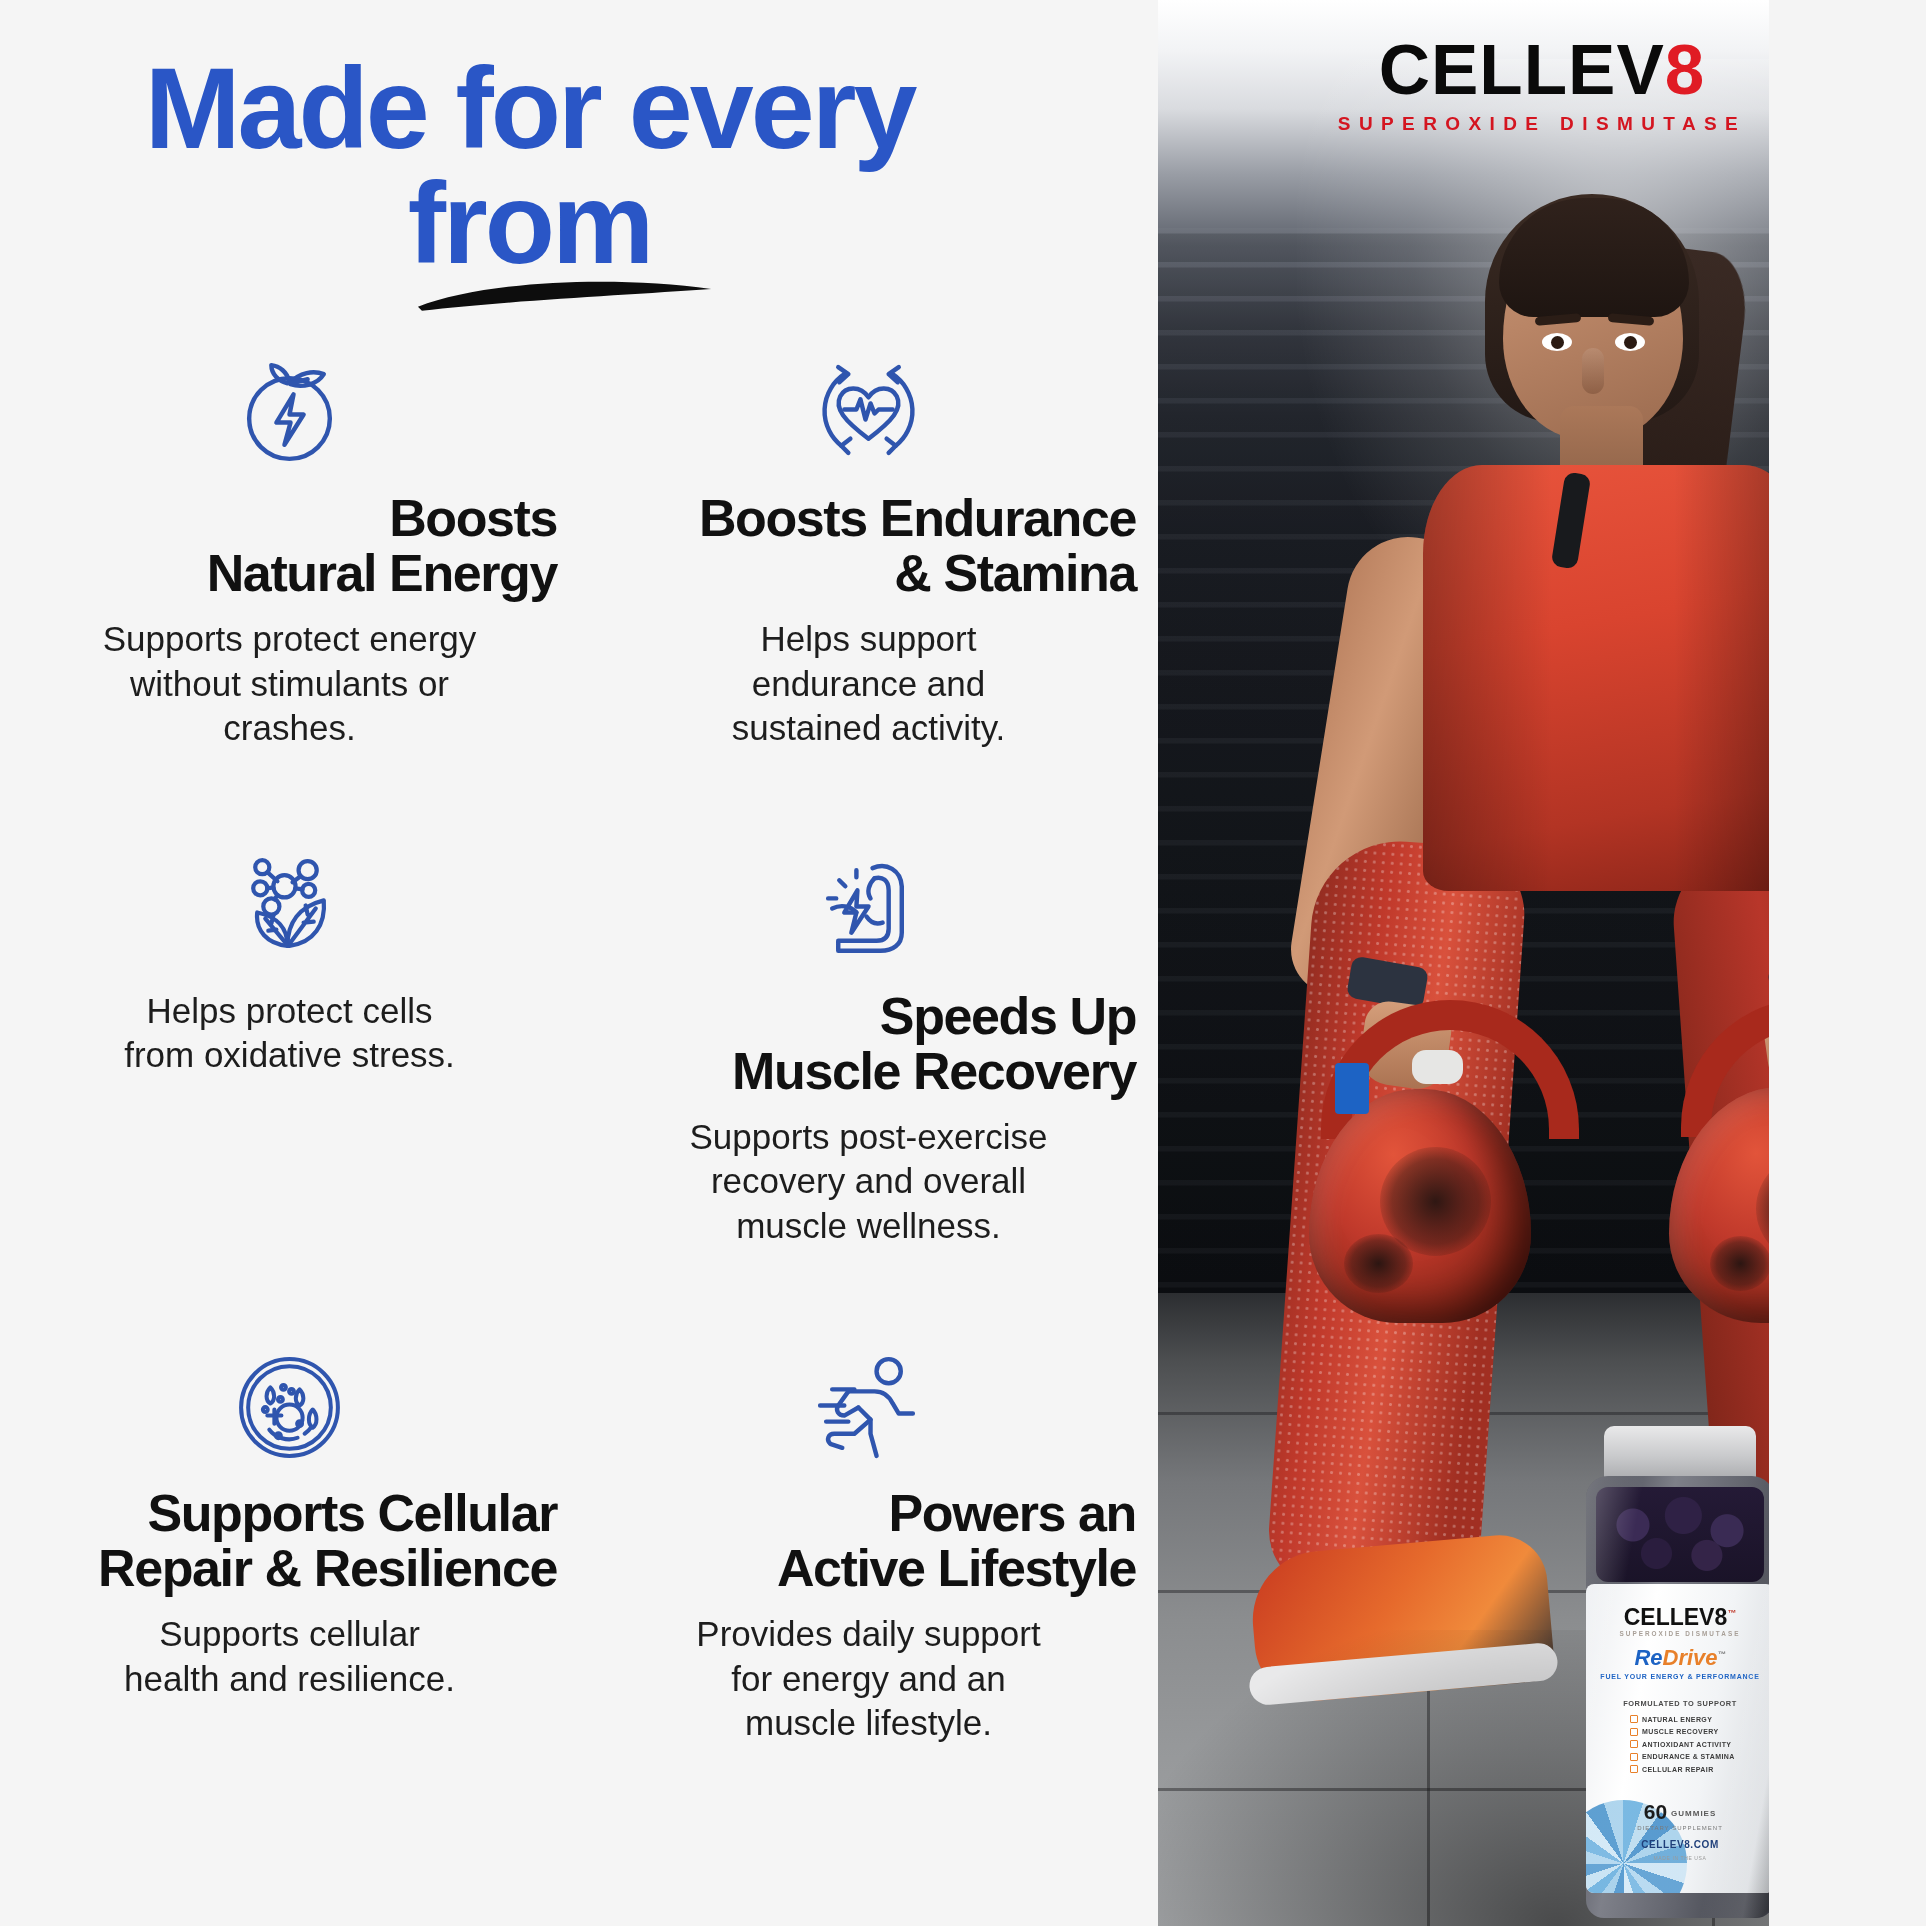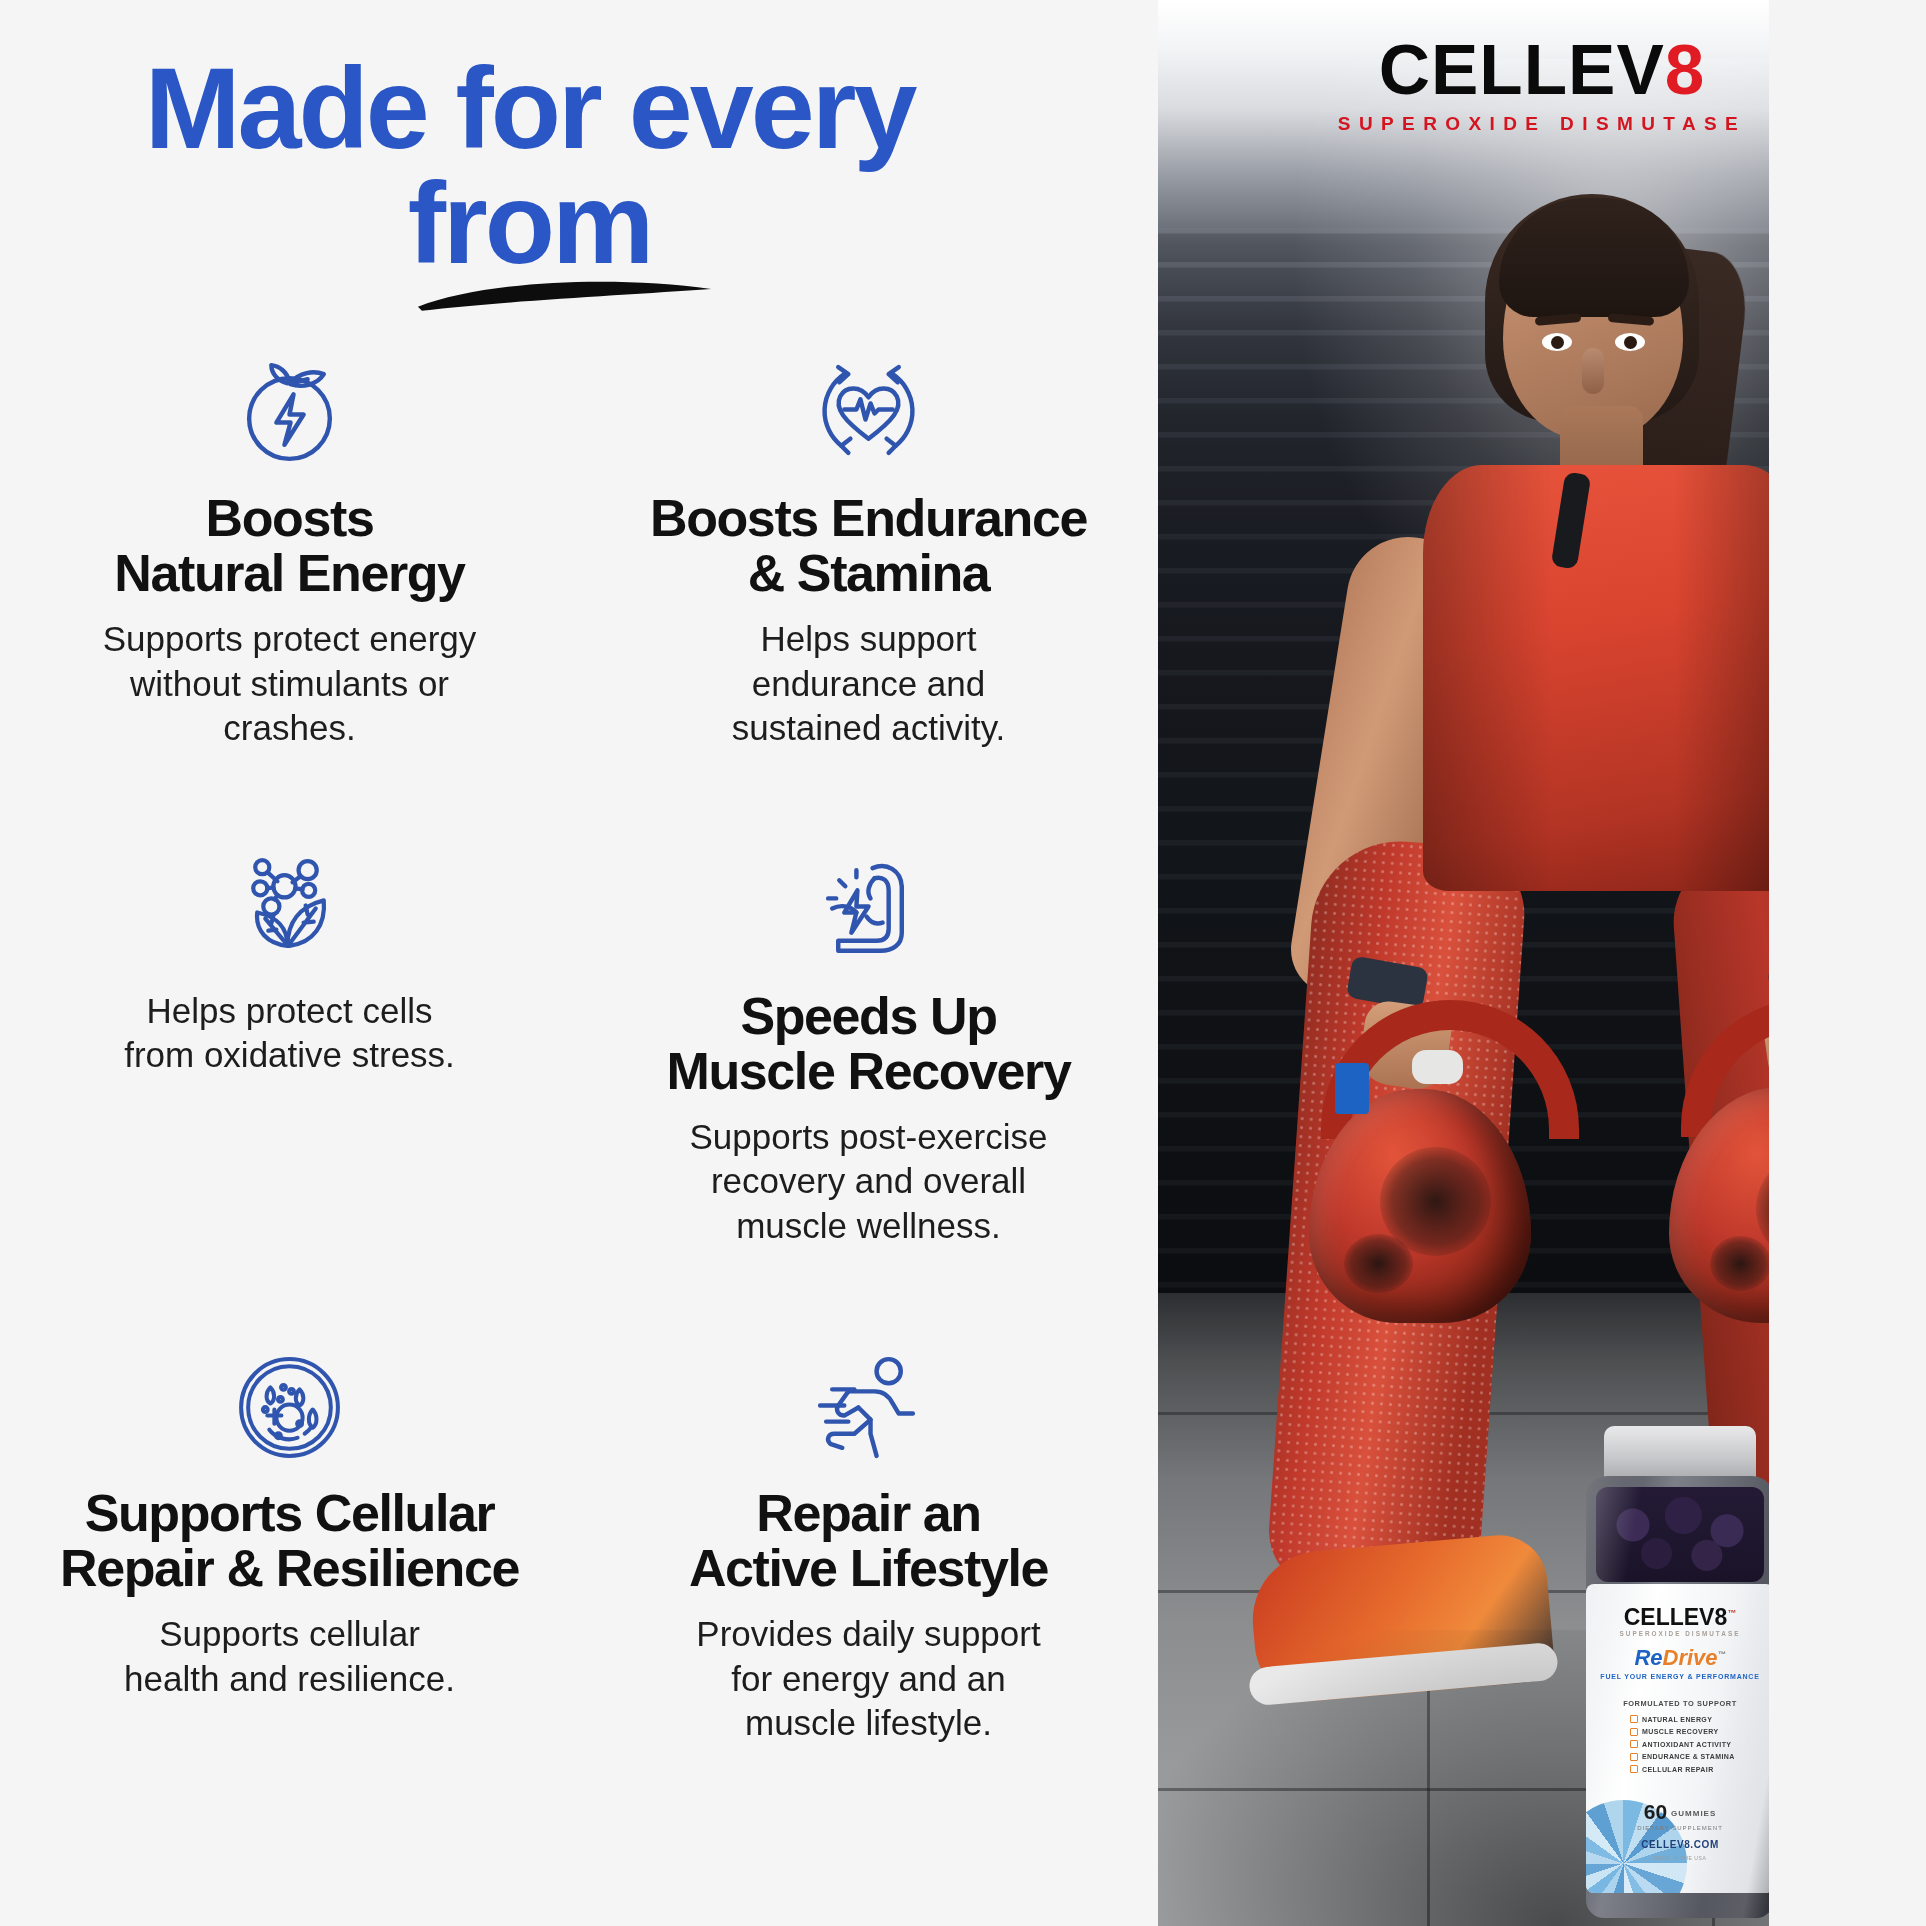--- a/index.html
+++ b/index.html
@@ -53,20 +53,21 @@
   .feat-icon svg{display:block;}
   .feat-title{
     font-family:"Liberation Sans", sans-serif;
     font-weight:bold;
     font-size:52px;
     line-height:1.06;
     letter-spacing:-1.4px;
     color:#111111;
     margin:0 0 16px 0;
     white-space:pre-line;
+    text-align:right;
   }
   .feat-desc{
     font-family:"Liberation Sans", sans-serif;
     font-weight:400;
     font-size:35px;
     line-height:1.27;
     color:#1d1d1d;
     margin:0;
     white-space:pre-line;
   }
@@ -498,21 +499,21 @@
           <div class="feat-icon">
             <svg width="121" height="121" viewBox="0 0 120 120" fill="none" stroke="#2f55ae" stroke-width="4.4" stroke-linecap="round" stroke-linejoin="round">
               <circle cx="80" cy="24" r="12"></circle>
               <path d="M40 44 L 66 44 C 74 44, 80 48, 84 56 L 90 66 L 104 66"></path>
               <path d="M40 44 L 30 58 C 27 63, 30 68, 36 68 L 50 60"></path>
               <path d="M50 60 L 62 72 L 62 86 L 68 108"></path>
               <path d="M62 72 L 46 86 L 26 86 C 20 86, 18 92, 22 96 L 34 100"></path>
               <path d="M24 42 L 46 42 M12 58 L 36 58 M18 74 L 40 74"></path>
             </svg>
           </div>
-          <div class="feat-title">Repair an
+          <div class="feat-title">Powers an
 Active Lifestyle</div>
           <div class="feat-desc">Provides daily support
 for energy and an
 muscle lifestyle.</div>
         </div>
       </div>
 
     </div>
   </div>
 

